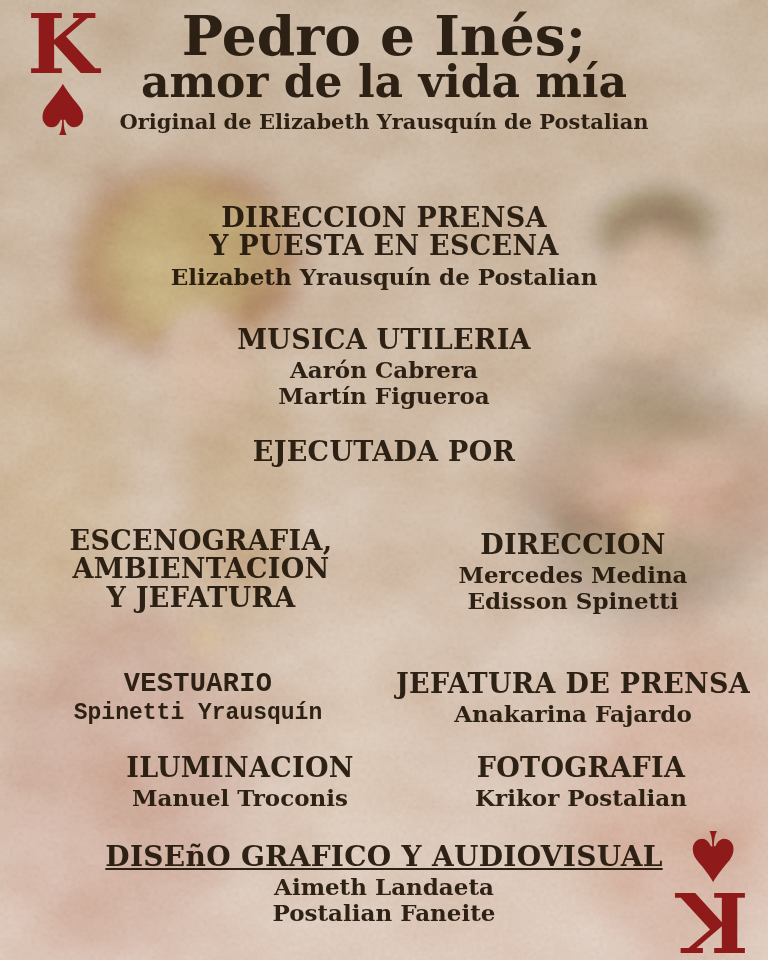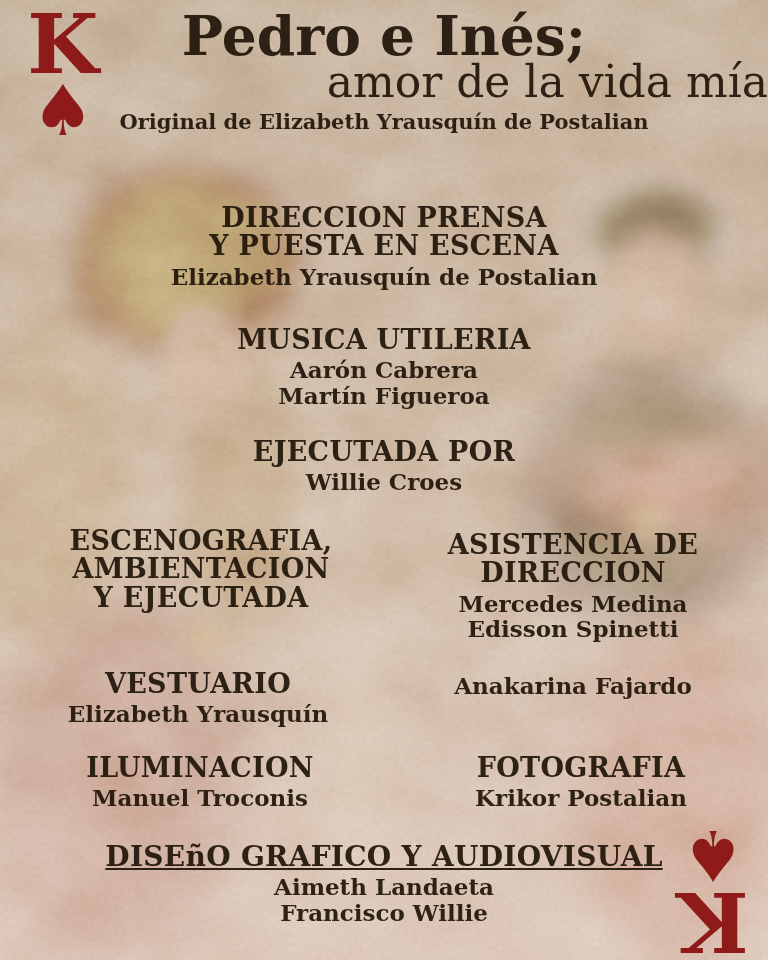--- a/index.html
+++ b/index.html
@@ -44,39 +44,39 @@
   
   .corner{position:absolute;text-align:center;color:#8e1a1a;line-height:.85;width:90px;}
   .corner-tl{left:18px;top:10px;}
   .corner-br{right:10px;bottom:4px;transform:rotate(180deg);}
   .corner .rank{font-size:82px;font-weight:bold;}
   .corner .suit{font-size:70px;line-height:.9;margin-top:0;}
 
   
   .masthead{position:absolute;top:8px;left:0;right:0;text-align:center;}
   .title{font-size:55px;font-weight:bold;line-height:1.02;letter-spacing:0;margin:0;}
-  .subtitle{font-size:44px;font-weight:normal;line-height:1;margin-top:-4px;text-align:right;}
+  .subtitle{font-size:44px;font-weight:bold;line-height:1;margin-top:-4px;}
   .byline{font-size:21px;font-weight:bold;margin-top:5px;}
 
   
   .sec{position:absolute;left:0;right:0;text-align:center;}
   .cell{position:absolute;text-align:center;}
   .h{font-size:27px;font-weight:bold;line-height:1.05;letter-spacing:.3px;}
   .h-big{font-size:28px;font-weight:bold;line-height:1.05;text-decoration:underline;}
   .n{font-size:23px;font-weight:bold;line-height:1.12;}
   .names{margin-top:3px;}
 
   #sec-direccion{top:204px;}
   #sec-musica{top:326px;}
   #sec-ejecutada{top:438px;}
   #c-escenografia{left:0;top:527px;width:402px;}
   #c-asistencia{left:378px;top:531px;width:390px;}
-  #c-vestuario{left:0;top:670px;width:396px;}
+  #c-vestuario{left:0;top:670px;width:396px;font-family:Liberation Mono, monospace;}
   #c-jefatura{left:378px;top:670px;width:390px;}
-  #c-iluminacion{left:0;top:754px;width:400px;}
+  #c-iluminacion{left:0;top:754px;width:400px;padding-left:40px;}
   #c-fotografia{left:388px;top:754px;width:386px;}
   #sec-diseno{top:842px;}
 </style>
 </head>
 <body>
 
 <div class="poster">
 
   <div class="figures">
     <div class="blob w-hair-l"></div>
@@ -138,48 +138,45 @@
   <section class="sec" id="sec-musica">
     <div class="h">MUSICA UTILERIA</div>
     <div class="names">
       <div class="n">Aarón Cabrera</div>
       <div class="n">Martín Figueroa</div>
     </div>
   </section>
 
   <section class="sec" id="sec-ejecutada">
     <div class="h">EJECUTADA POR</div>
-    <div class="names">
-      <div class="n">Willie Croes</div>
-    </div>
   </section>
 
   <div class="cell" id="c-escenografia">
     <div class="h">ESCENOGRAFIA,</div>
     <div class="h">AMBIENTACION</div>
-    <div class="h">Y EJECUTADA</div>
+    <div class="h">Y JEFATURA</div>
   </div>
 
   <div class="cell" id="c-asistencia">
-    <div class="h">ASISTENCIA DE</div>
     <div class="h">DIRECCION</div>
     <div class="names">
       <div class="n">Mercedes Medina</div>
       <div class="n">Edisson Spinetti</div>
     </div>
   </div>
 
   <div class="cell" id="c-vestuario">
     <div class="h">VESTUARIO</div>
     <div class="names">
-      <div class="n">Elizabeth Yrausquín</div>
+      <div class="n">Spinetti Yrausquín</div>
     </div>
   </div>
 
   <div class="cell" id="c-jefatura">
+    <div class="h">JEFATURA DE PRENSA</div>
     <div class="names">
       <div class="n">Anakarina Fajardo</div>
     </div>
   </div>
 
   <div class="cell" id="c-iluminacion">
     <div class="h">ILUMINACION</div>
     <div class="names">
       <div class="n">Manuel Troconis</div>
     </div>
@@ -189,17 +186,17 @@
     <div class="h">FOTOGRAFIA</div>
     <div class="names">
       <div class="n">Krikor Postalian</div>
     </div>
   </div>
 
   <section class="sec" id="sec-diseno">
     <div class="h h-big">DISEñO GRAFICO Y AUDIOVISUAL</div>
     <div class="names">
       <div class="n">Aimeth Landaeta</div>
-      <div class="n">Francisco Willie</div>
+      <div class="n">Postalian Faneite</div>
     </div>
   </section>
 
 </div>
 
 </body></html>

